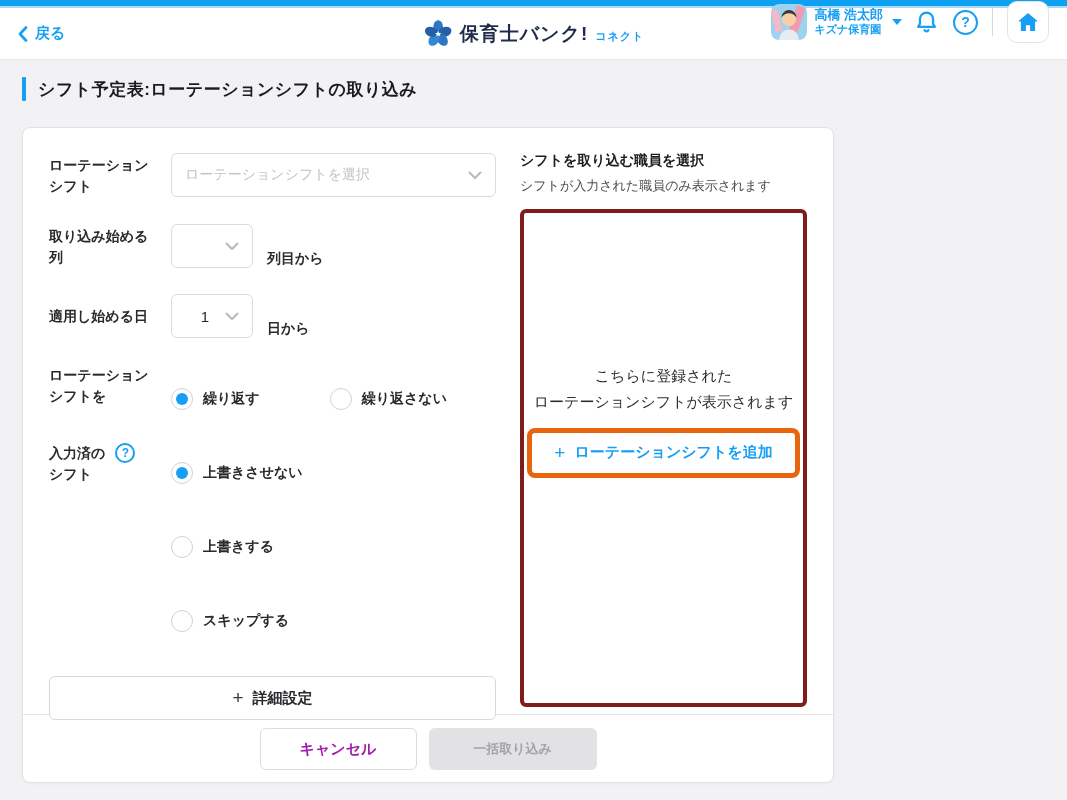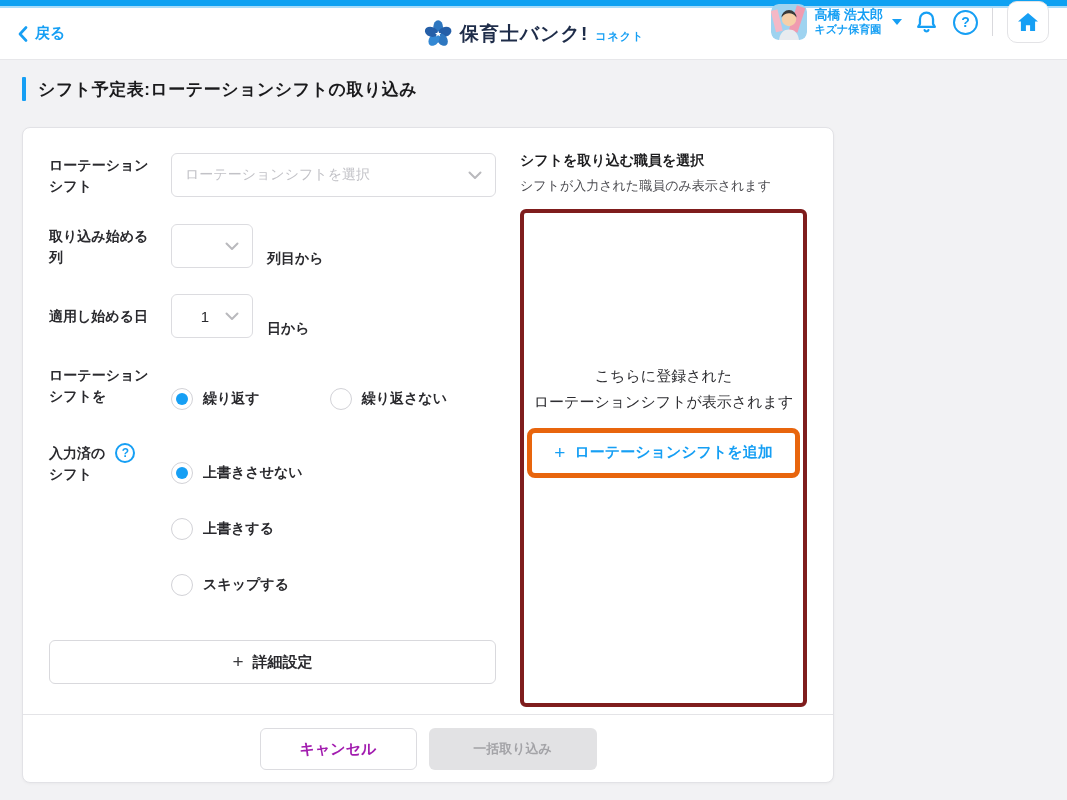--- a/index.html
+++ b/index.html
@@ -59,21 +59,21 @@
   .placeholder { color:#c2c2c7; font-size:14px; }
   .sel-value { font-size:15px; color:#2a2a2e; flex:1; text-align:center; }
   .suffix { font-size:14px; font-weight:700; color:#2a2a2e; margin-left:14px; }
 
   .radio-opt { display:flex; align-items:center; gap:10px; cursor:pointer;margin-top:20px; }
   .radio { width:22px; height:22px; border-radius:50%; border:1.5px solid #d2d2d7; background:#fff;
            position:relative; flex-shrink:0; }
   .radio.selected::after { content:''; position:absolute; inset:4px; border-radius:50%; background:#169ff4; }
   .radio-label { font-size:14px; font-weight:700; color:#2a2a2e; }
   .radio-row { gap:70px; padding-top:6px; }
-  .radio-stack { display:flex; flex-direction:column; gap:14px; padding-top:2px; }
+  .radio-stack { display:flex; flex-direction:column; gap:32px; padding-top:2px; }
   .label-help { display:flex; align-items:flex-start; gap:10px; width:122px; flex-shrink:0; }
   .label-help .form-label { width:auto; }
   .help-small { width:20px; height:20px; border:2px solid #169ff4; border-radius:50%;
                 display:flex; align-items:center; justify-content:center; color:#169ff4;
                 font-size:12px; font-weight:700; margin-top:3px; cursor:pointer; flex-shrink:0; }
 
   .mb26 { margin-bottom:26px; } .mb24 { margin-bottom:24px; } .mb30 { margin-bottom:30px; } .mb44 { margin-bottom:44px; }
 
   .detail-btn { width:100%; height:44px; background:#fff; border:1px solid #d9d9dd; border-radius:6px;
                 display:flex; align-items:center; justify-content:center; gap:9px;

